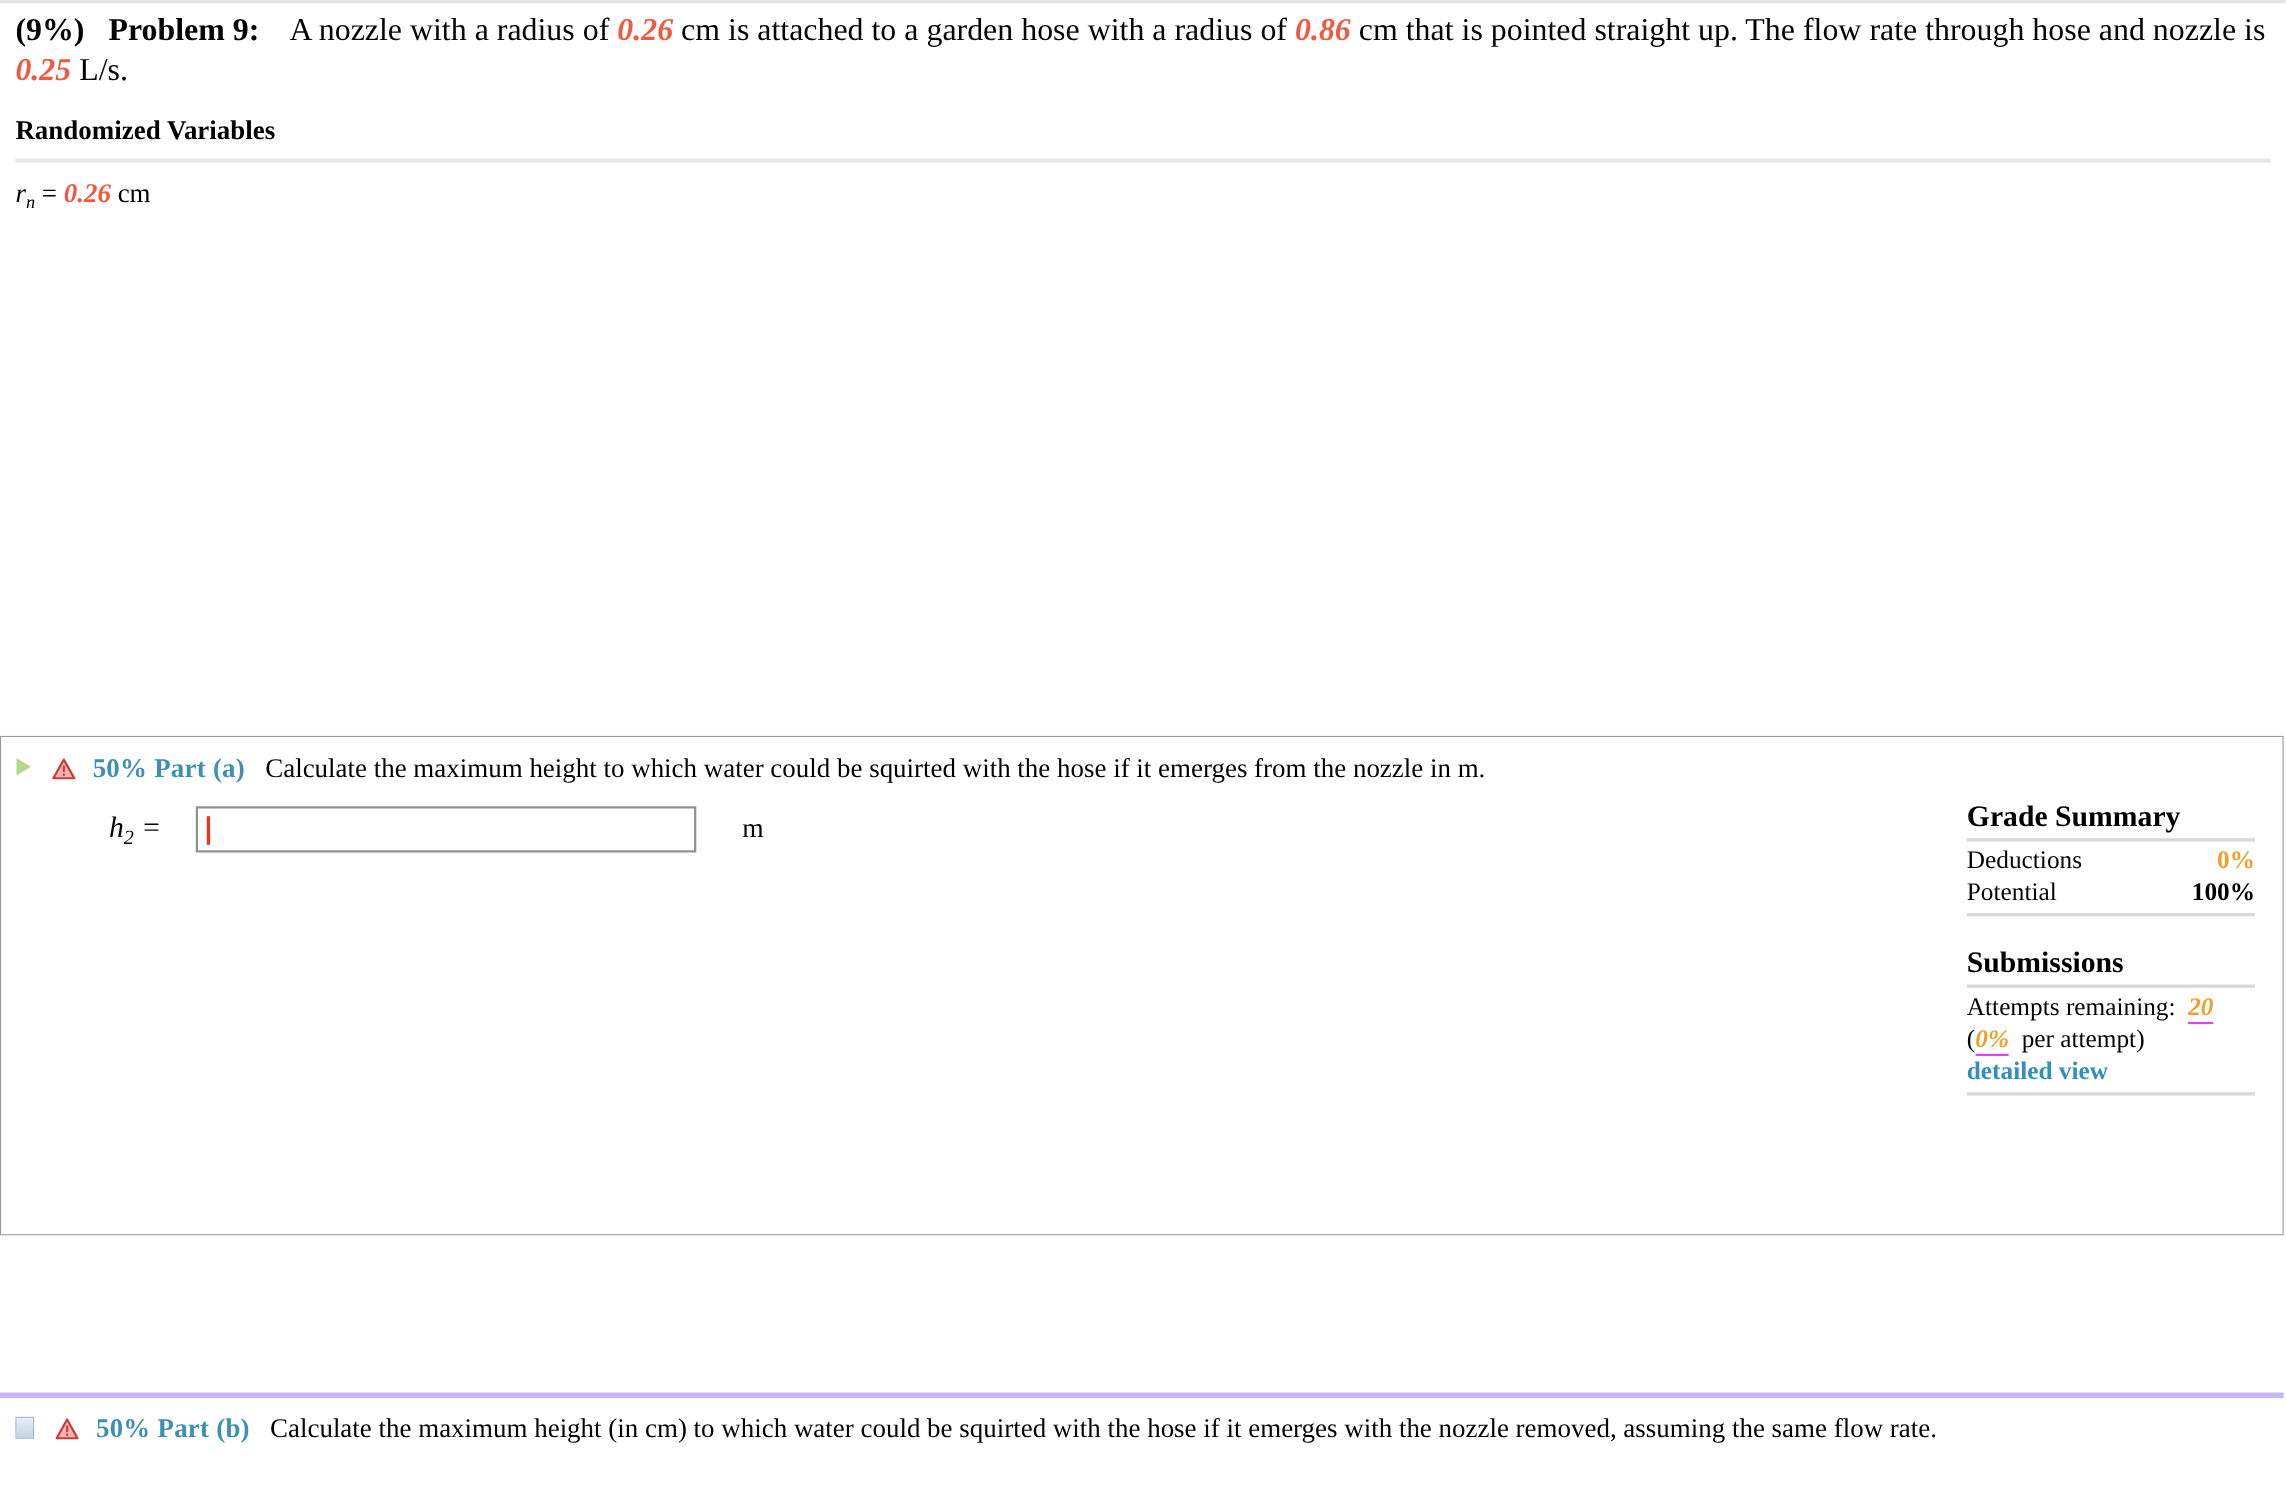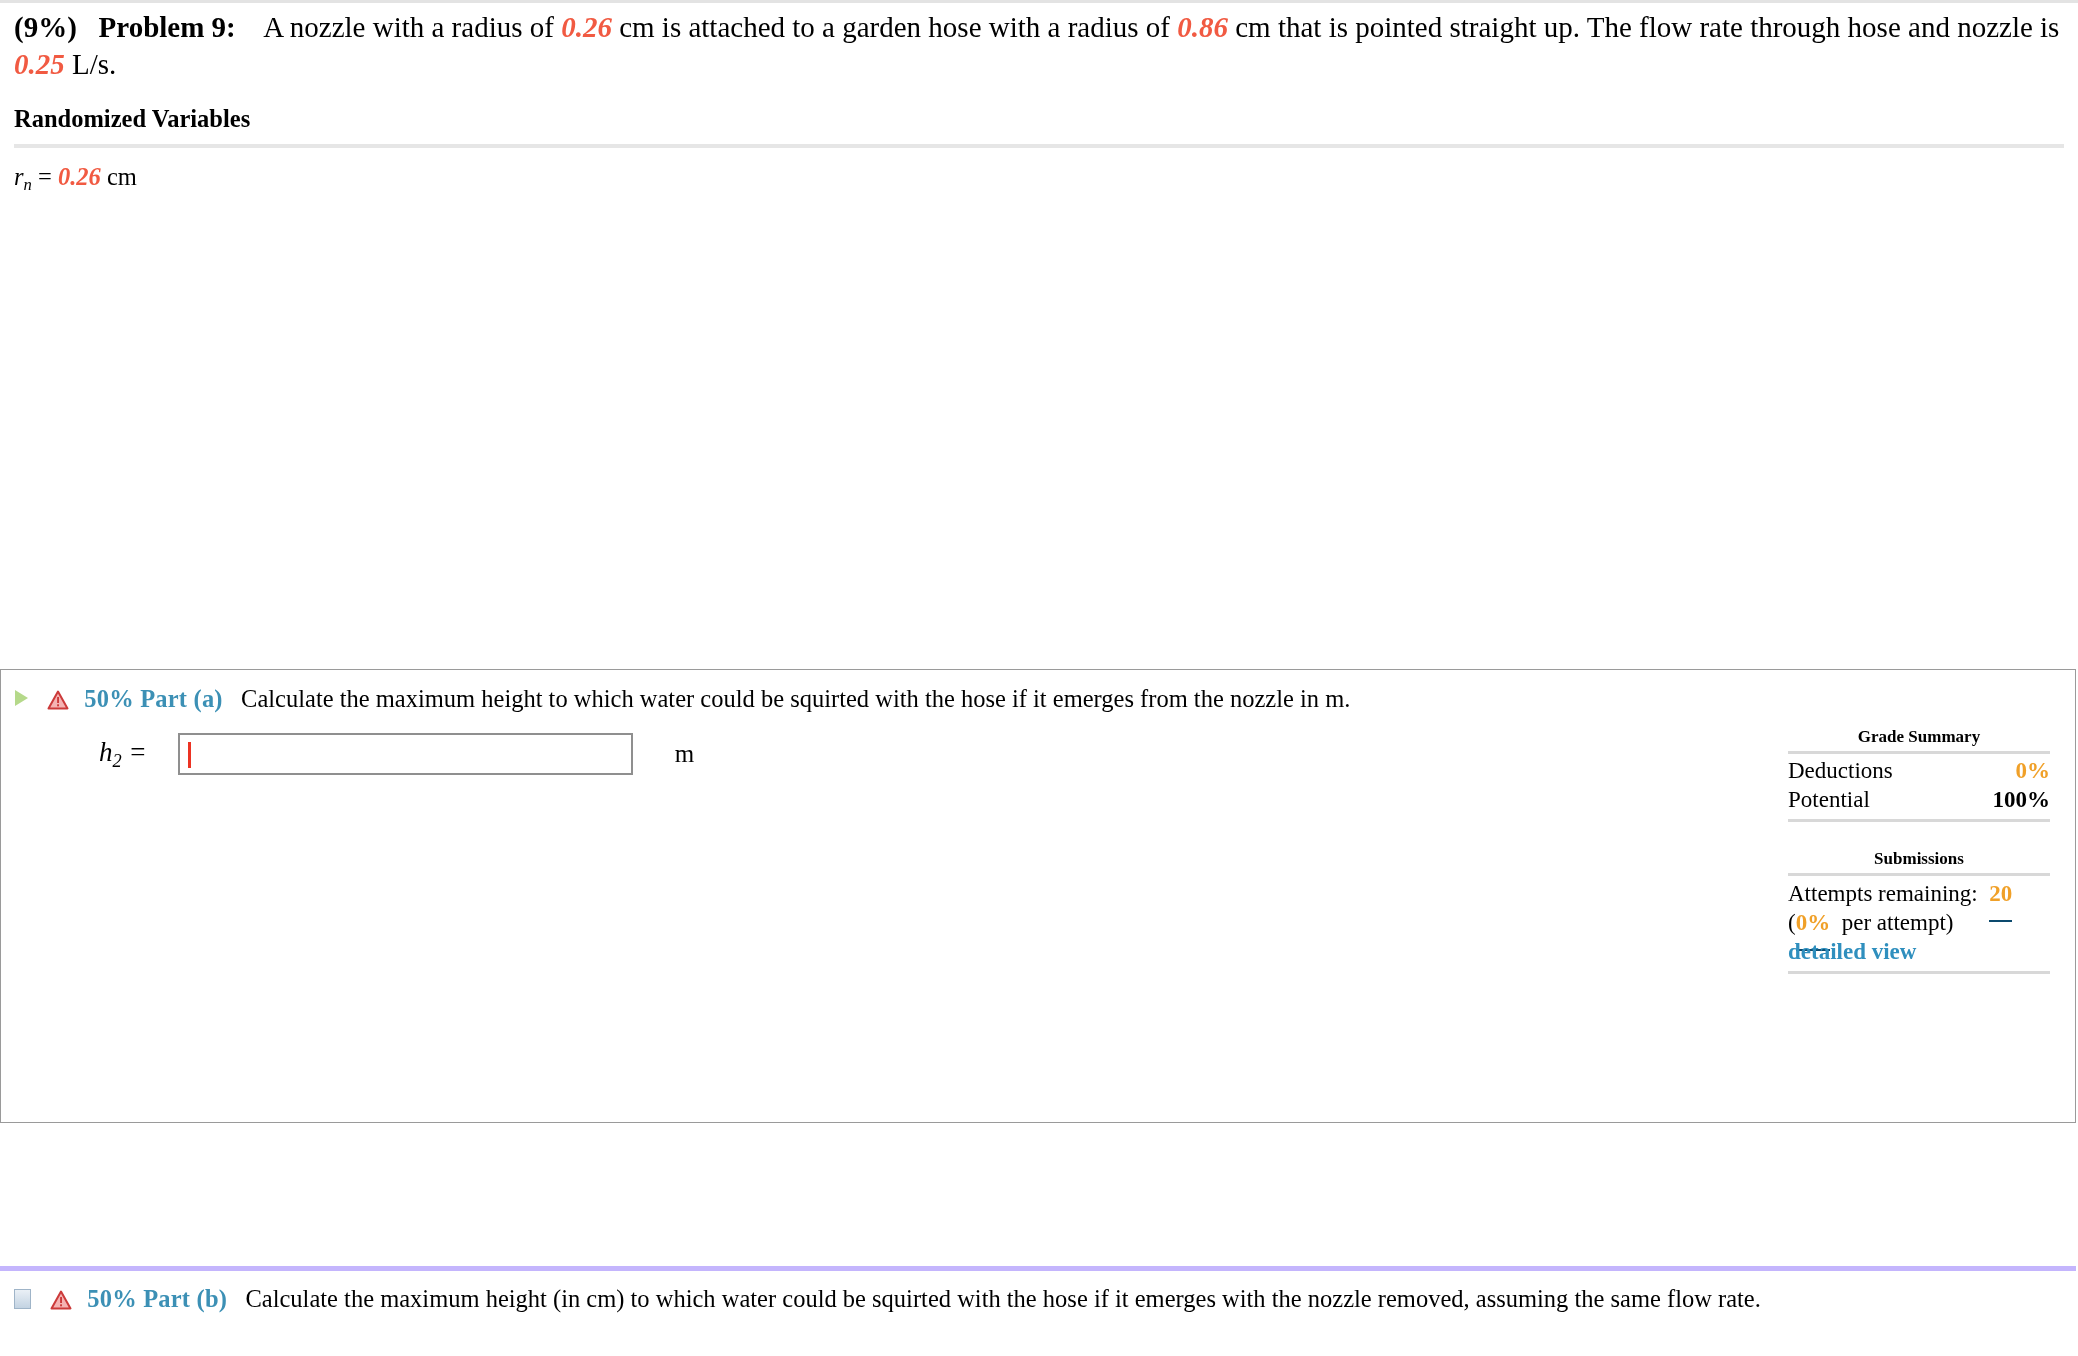--- a/index.html
+++ b/index.html
@@ -126,33 +126,34 @@
     width: 3px; height: 26px;
     background: #ec3323;
   }
   .ans-unit {
     margin-left: 22px;
     font-size: 25px;
   }
   .ul-orange {
     color: #f0a028;
     font-weight: bold;
-    border-bottom: 2px solid #0c4a6e;
-    padding-bottom: 14px;
+    border-bottom: 2px solid #d946ef;
+    padding-bottom: 1px;
+    font-style: italic;
   }
 
   
   .sidebar {
     position: absolute;
     left: 1788px;
     top: 727px;
     width: 262px;
     font-size: 23px;
   }
-  .sb-title { font-weight: bold; font-size: 17px; text-align: center; }
+  .sb-title { font-weight: bold; font-size: 27px; }
   .sb-rule  { height: 3px; background: #d8d8d8; margin: 4px 0 3px 0; }
   .sb-row {
     display: flex;
     justify-content: space-between;
     line-height: 1.25;
   }
   .sb-val-orange { color: #f0a028; font-weight: bold; }
   .sb-val-bold   { font-weight: bold; }
   .sb-gap { height: 27px; }
   .sb-line { line-height: 1.28; }

